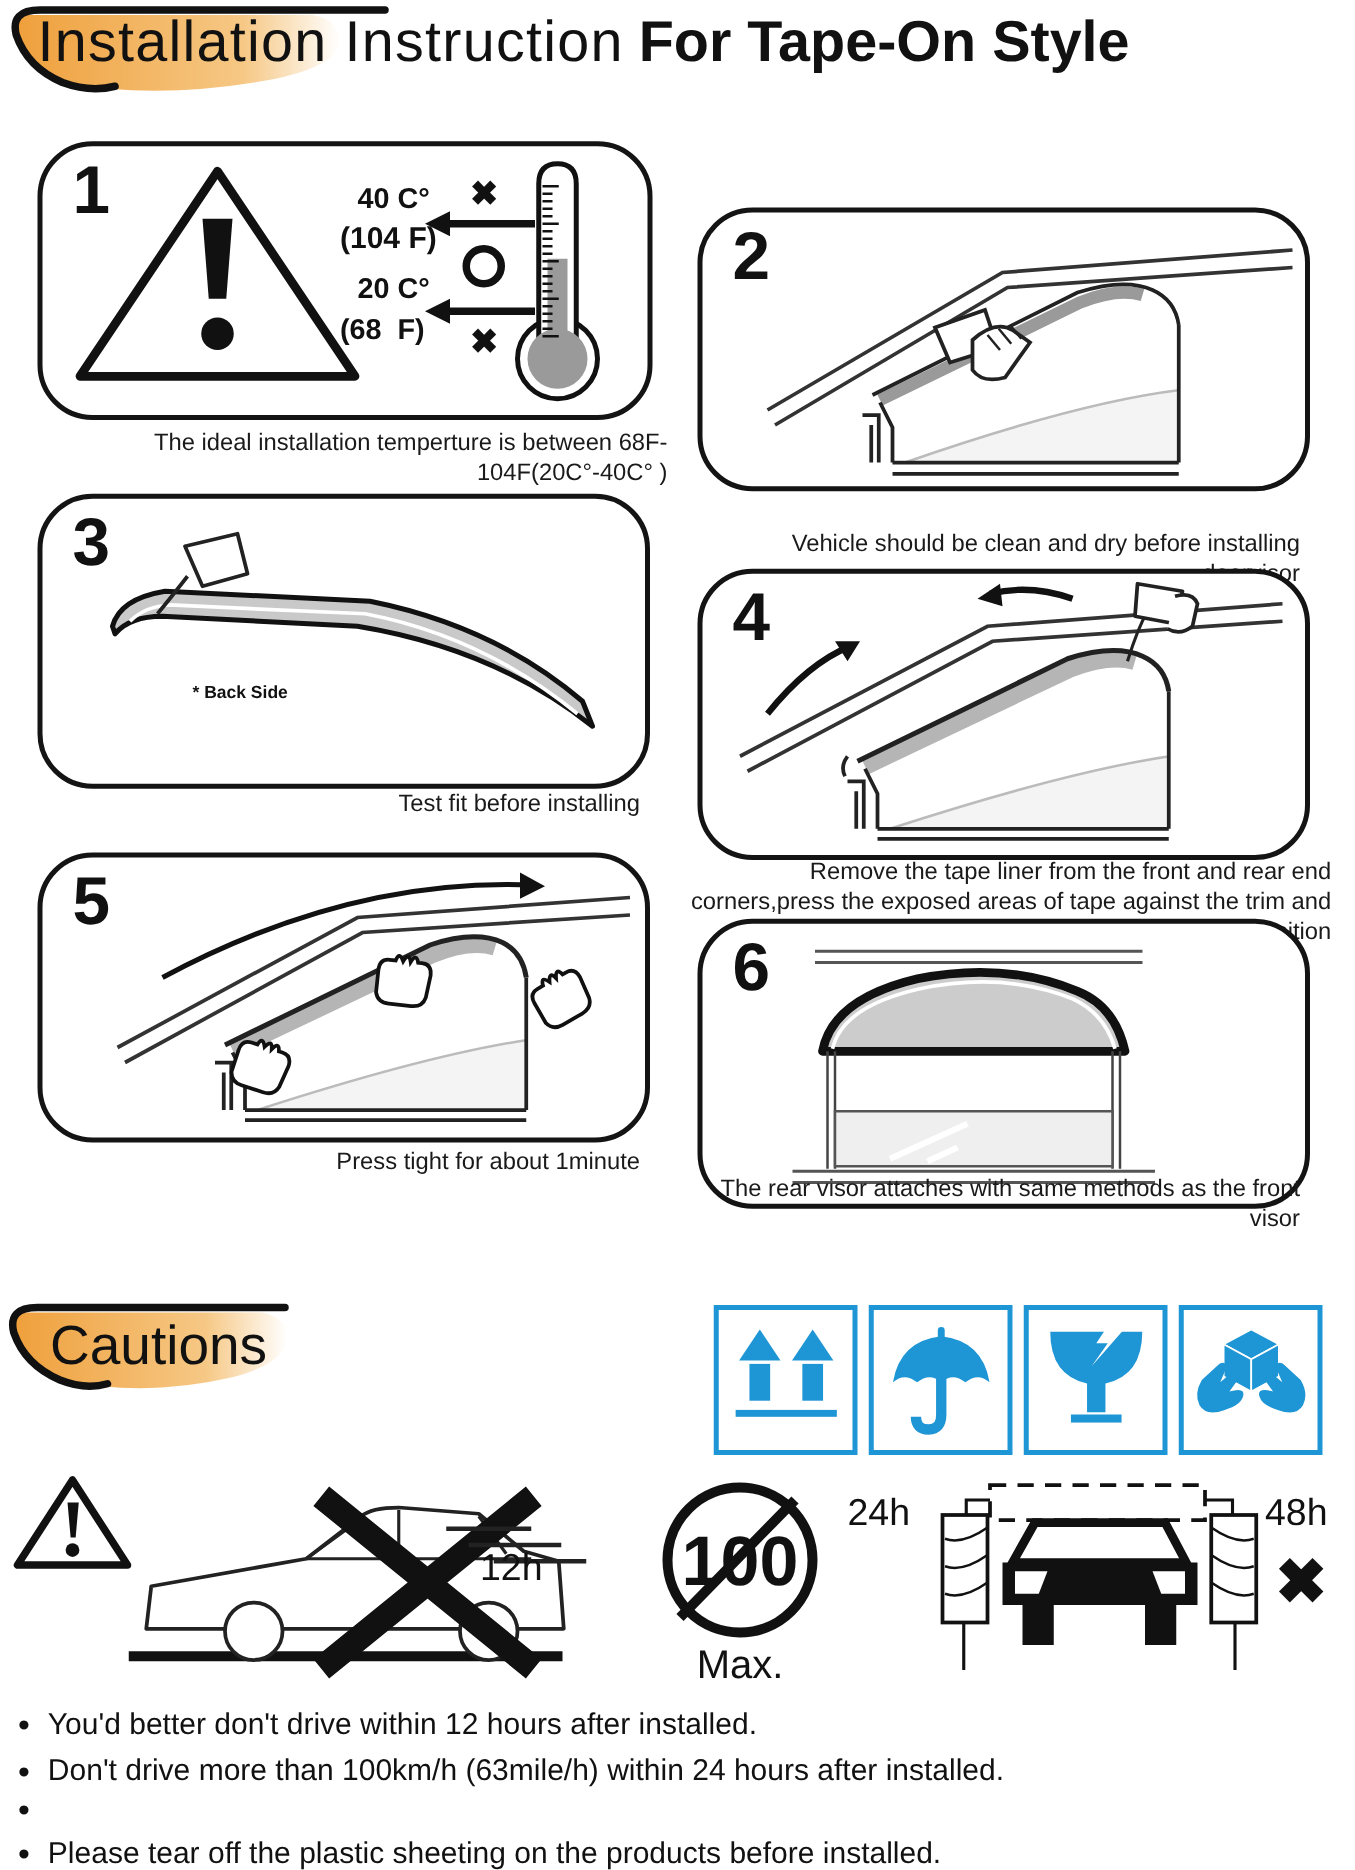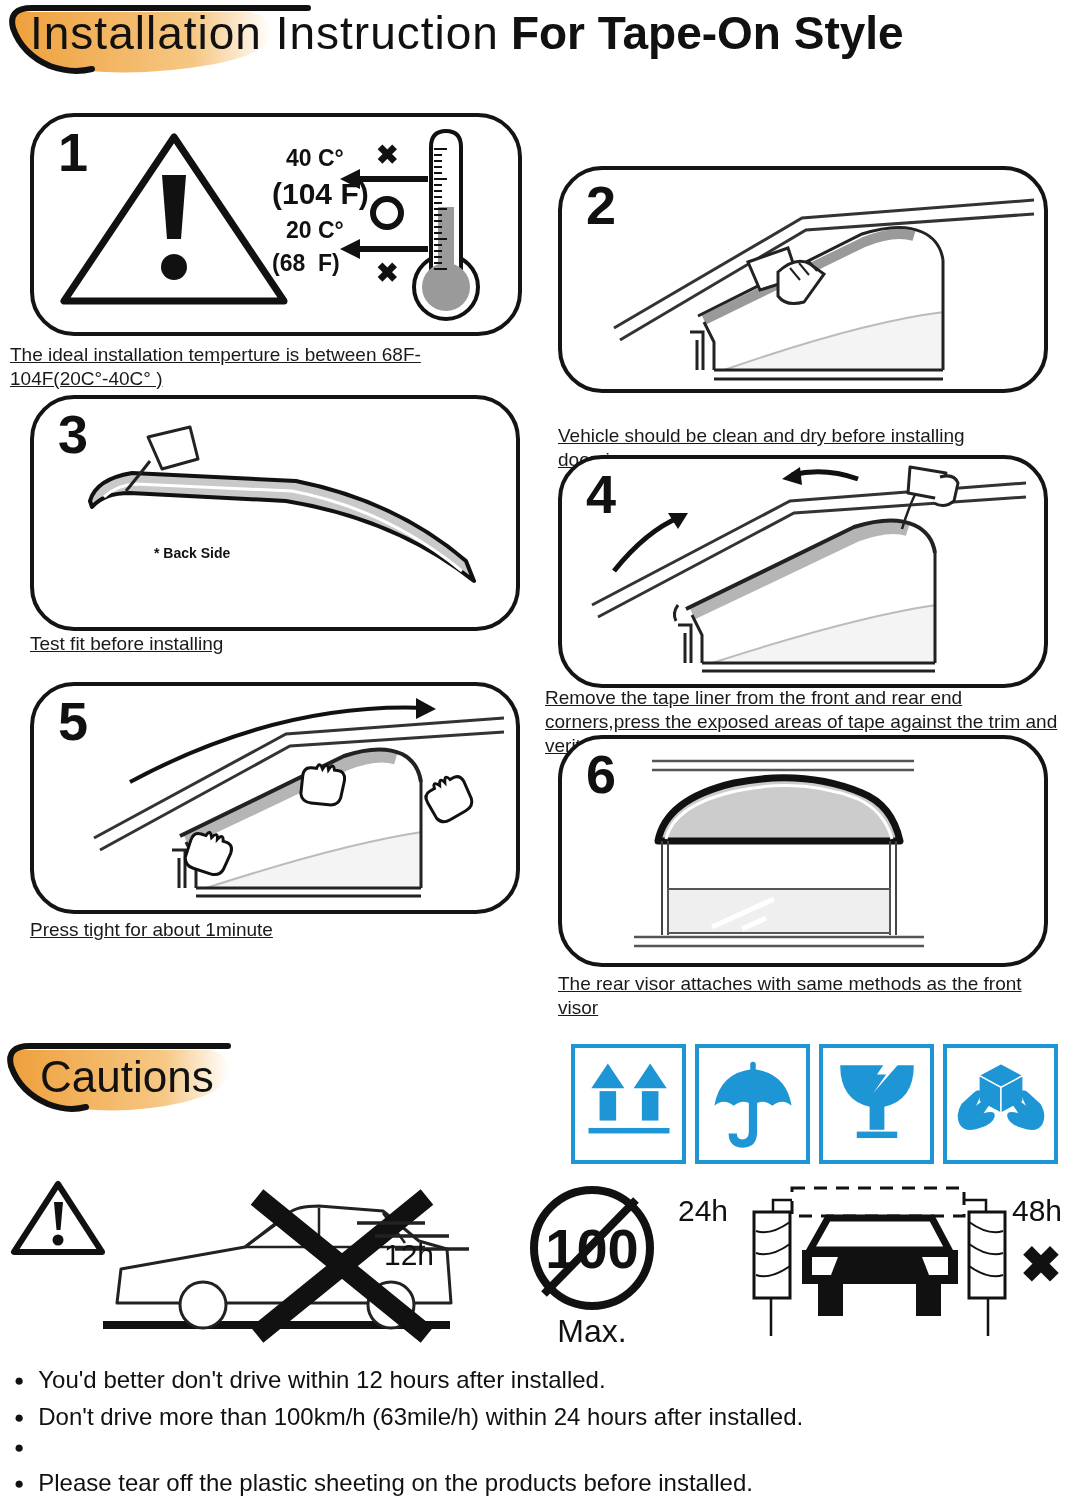--- a/index.html
+++ b/index.html
@@ -1,21 +1,21 @@
 <!DOCTYPE html>
 <html><head>
 <meta charset="utf-8">
 <style>
   html,body{margin:0;padding:0;background:#fff;}
   body{font-family:"Liberation Sans",sans-serif;color:#111;}
   #page{position:relative;width:1084px;height:1496px;background:#fff;overflow:hidden;}
   .abs{position:absolute;}
   .step-box{position:absolute;background:#fff;border:4px solid #141414;border-radius:44px;}
   .step-num{position:absolute;left:24px;top:4px;font-size:54px;font-weight:bold;color:#111;}
-  .cap{position:absolute;text-align:left;font-size:19px;color:#1a1a1a;line-height:1.25;text-decoration:underline;}
+  .cap{position:absolute;text-align:right;font-size:19px;color:#1a1a1a;line-height:1.25;}
   .t-label{position:absolute;font-weight:bold;color:#111;white-space:pre;}
   .title-wrap{position:absolute;left:30px;top:6px;white-space:nowrap;}
   .title-reg{font-size:46px;font-weight:400;letter-spacing:1px;}
   .title-bold{font-size:46px;font-weight:bold;margin-left:12px;}
   .cautions-title{position:absolute;left:40px;top:1052px;font-size:44px;font-weight:400;}
   .pkg-row{position:absolute;left:571px;top:1044px;display:flex;gap:9px;}
   .pkg-box{width:107px;height:112px;border:4px solid #1E95D4;background:#fff;display:flex;align-items:center;justify-content:center;}
   .hour{position:absolute;font-size:30px;color:#111;}
   .bigx{position:absolute;font-size:50px;font-weight:bold;color:#111;line-height:1;}
   .bullets{position:absolute;left:14px;top:1366px;display:flex;flex-direction:column;gap:9px;}
@@ -60,21 +60,21 @@
       <circle cx="353" cy="96" r="14" fill="none" stroke="#111" stroke-width="6"></circle>
       <g>
         <circle cx="412" cy="170" r="32" fill="#fff" stroke="#111" stroke-width="4"></circle>
         <path d="M397 170 V30 q0 -16 15 -16 q15 0 15 16 V170" fill="#fff" stroke="#111" stroke-width="4"></path>
         <rect x="404" y="90" width="16" height="80" fill="#9a9a9a"></rect>
         <circle cx="412" cy="170" r="24" fill="#9a9a9a"></circle>
         <path stroke="#111" stroke-width="2" d="M400 32h13 M400 38h8 M400 44h8 M400 50h8 M400 56h8 M400 62h13 M400 68h8 M400 74h8 M400 80h8 M400 86h8 M400 92h13 M400 98h8 M400 104h8 M400 110h8 M400 116h8 M400 122h13 M400 128h8 M400 134h8 M400 140h8 M400 146h8 M400 152h13"></path>
       </g>
     </svg>
     <span class="t-label" style="left:252px;top:28px;font-size:23px;">40 C°</span>
-    <span class="t-label" style="left:238px;top:60px;font-size:30px;">(104 F)</span>
+    <span class="t-label" style="left:238px;top:60px;font-size:24px;">(104 F)</span>
     <span class="t-label" style="left:342px;top:22px;font-size:27px;">✖</span>
     <span class="t-label" style="left:252px;top:100px;font-size:23px;">20 C°</span>
     <span class="t-label" style="left:238px;top:133px;font-size:23px;">(68  F)</span>
     <span class="t-label" style="left:342px;top:140px;font-size:27px;">✖</span>
   </div>
   <div class="cap" style="left:10px;top:343px;width:524px;">The ideal installation temperture is between 68F-104F(20C°-40C° )</div>
 
   <div class="step-box" style="left:558px;top:166px;width:482px;height:219px;">
     <span class="step-num">2</span>
     <svg class="abs" style="left:0;top:0" width="474" height="211" viewBox="0 0 474 211">
@@ -178,21 +178,21 @@
         <path d="M90 22 H352 M90 31 H352" stroke="#555" stroke-width="2.5" fill="none"></path>
         <path d="M96 102 Q104 60 172 44 Q242 30 300 54 Q330 66 338 102 Z" fill="#ccc" stroke="#111" stroke-width="7" stroke-linejoin="round"></path>
         <path d="M104 100 Q112 66 174 52 Q240 38 296 60 Q322 72 330 100" fill="none" stroke="#fff" stroke-width="3"></path>
         <path d="M100 102 V196 M334 102 V196 M106 102 V196 M328 102 V196" stroke="#444" stroke-width="2" fill="none"></path>
         <rect x="106" y="150" width="222" height="44" fill="#efefef" stroke="#555" stroke-width="2"></rect>
         <path d="M150 188 L212 160 M180 190 L204 179" stroke="#fff" stroke-width="5" fill="none"></path>
         <path d="M72 198 H362 M72 207 H362" stroke="#555" stroke-width="2.5" fill="none"></path>
       </g>
     </svg>
   </div>
-  <div class="cap" style="left:558px;top:972px;width:482px;">The rear visor attaches with same methods as the front visor</div>
+  <div class="cap" style="left:558px;top:940px;width:482px;">The rear visor attaches with same methods as the front visor</div>
 
   <svg class="abs" style="left:0;top:1038px" width="250" height="90" viewBox="0 0 250 90">
     <defs>
       <linearGradient id="og2" x1="0" y1="0" x2="1" y2="0">
         <stop offset="0" stop-color="#EFA03C"></stop>
           <stop offset="0.7" stop-color="#F6C885"></stop>
           <stop offset="1" stop-color="#ffffff"></stop>
       </linearGradient>
     </defs>
     <path d="M12 12 Q10 50 50 66 Q115 80 185 64 Q225 54 230 34 Q230 16 210 12 Z" fill="url(#og2)"></path>

